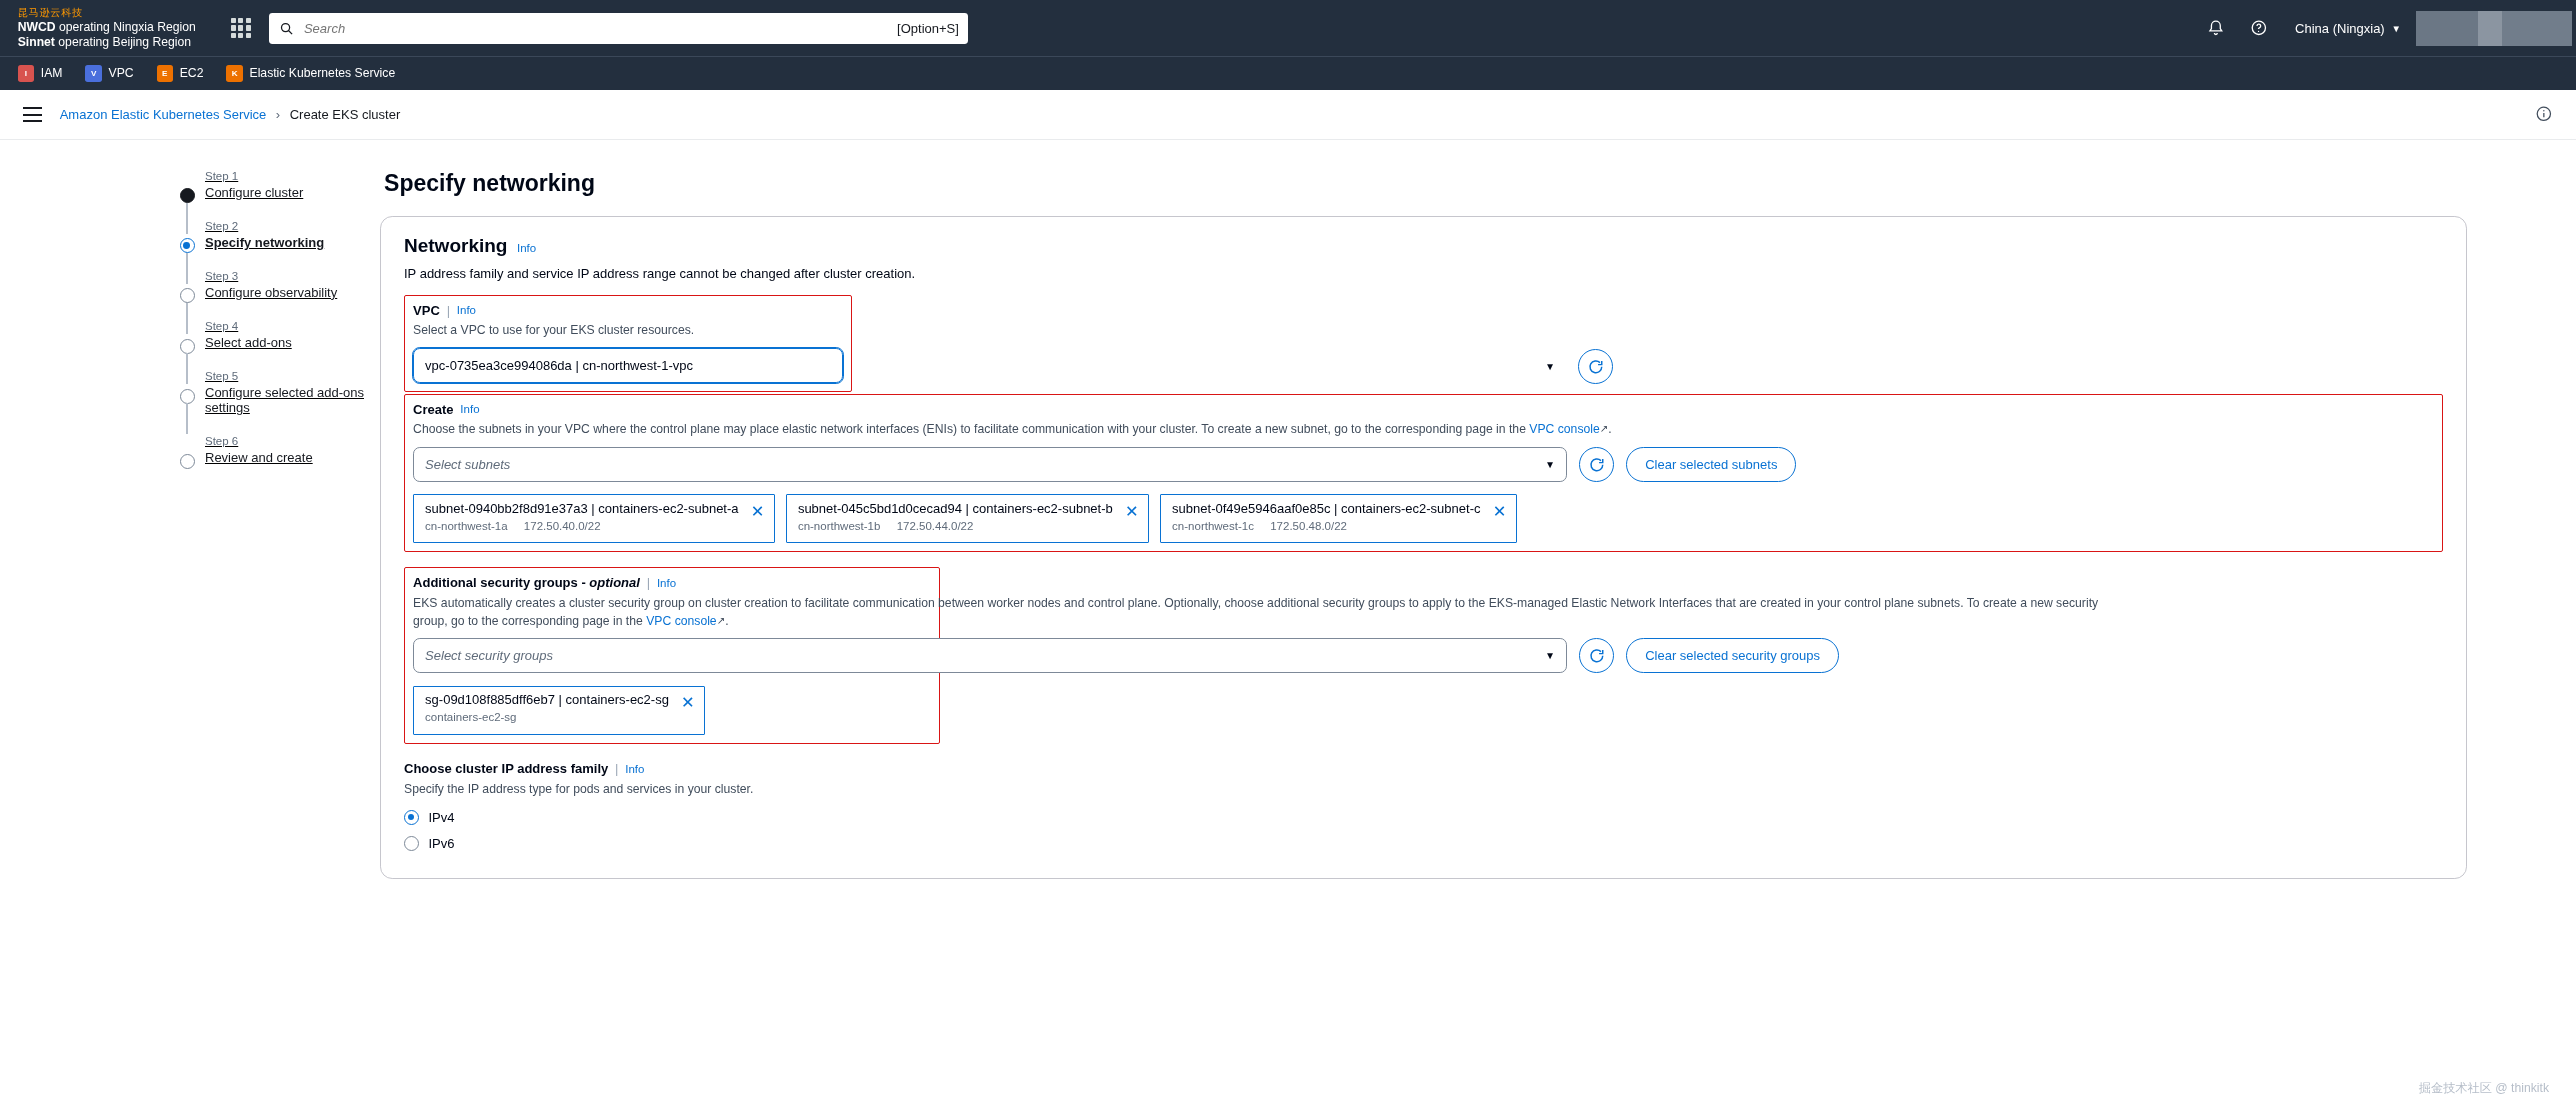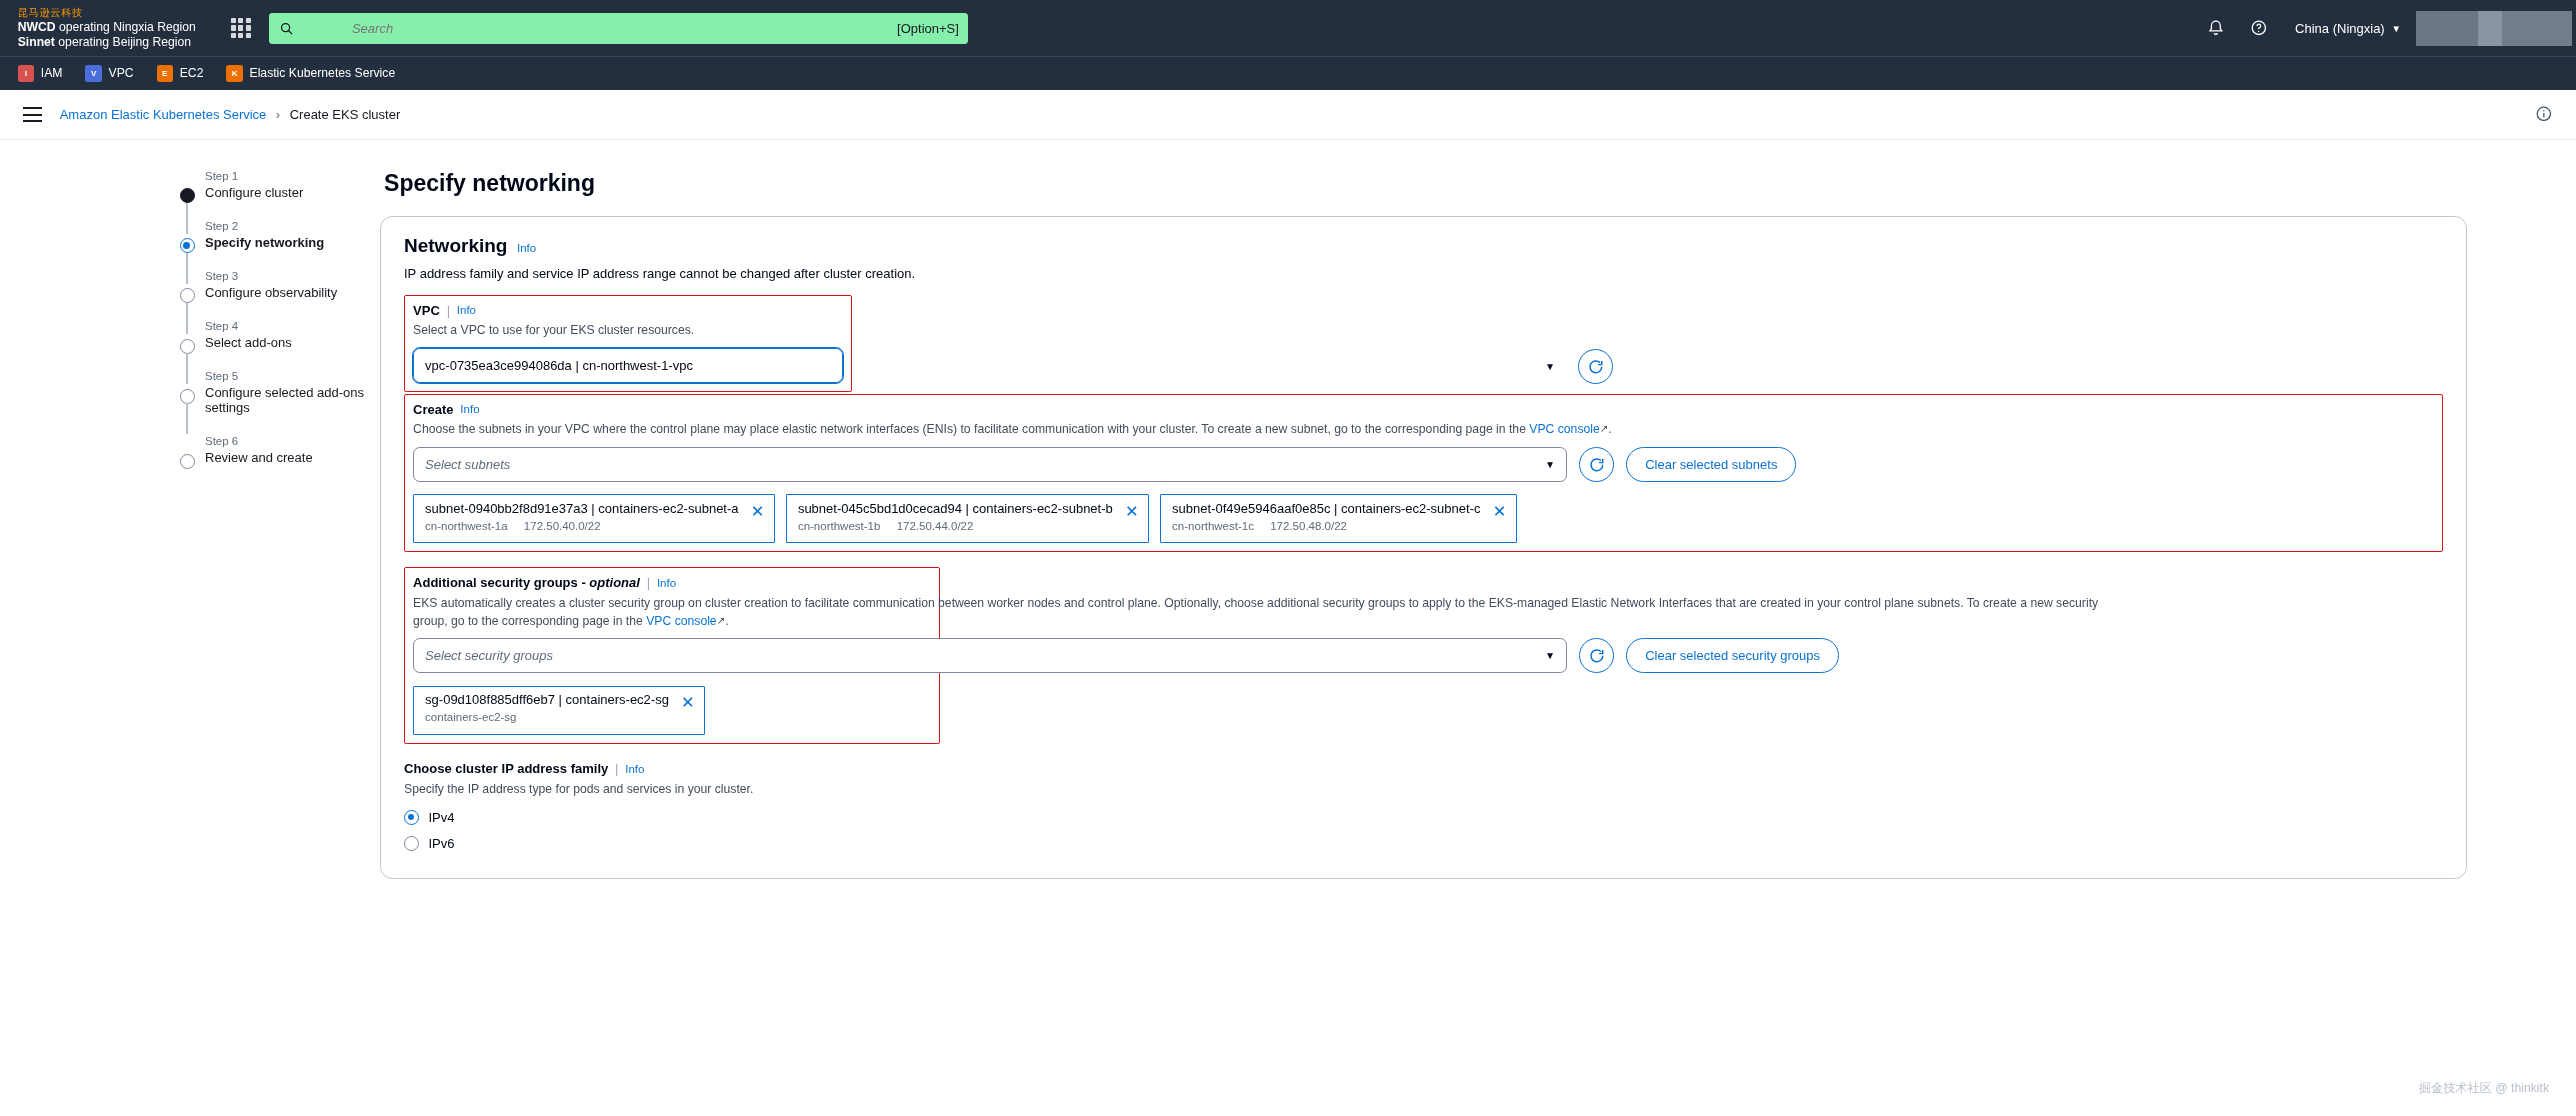--- a/index.html
+++ b/index.html
@@ -29,27 +29,26 @@
   .appgrid {
     width: 38px; height: 38px; margin-right: 9.5px;
     display: grid; grid-template-columns: repeat(3, 1fr); grid-template-rows: repeat(3, 1fr);
     gap: 2.7px; padding: 8.8px; cursor: pointer;
   }
   .appgrid i { background: #d5dbdb; border-radius: 0.7px; display: block; }
 
   .searchwrap {
     flex: 0 0 699px;
     height: 31px;
-    background: #86efac;
+    background: #ffffff;
     border-radius: 3.4px;
     display: flex; align-items: center;
     padding: 0 9.5px;
     color: #16191f;
     position: relative;
-    gap: 48px;
   }
   .searchwrap .mag { margin-right: 8.1px; display: flex; }
   .search-input {
     border: 0; outline: 0; flex: 1; font-size: 13px; font-style: italic; color: #5f6b7a;
     font-family: "Liberation Sans", sans-serif; background: transparent;
   }
   .search-hint { font-size: 13px; color: #16191f; }
 
   .topnav-right {
     margin-left: auto; display: flex; align-items: center; height: 100%;
@@ -89,21 +88,21 @@
   .crumb-link { color: #0972d3; cursor: pointer; }
   .crumb-sep { color: #5f6b7a; }
   .crumb-cur { color: #16191f; font-weight: normal; }
   .info-circle { margin-left: auto; }
 
   
   .body-area { display: flex; padding-top: 30px; }
   .wizard {
     width: 380px; padding-left: 170px; flex: none;
   }
-  .w-step { position: relative; padding-left: 35px; margin-bottom: 20.4px; }
+  .w-step { position: relative; padding-left: 35px; margin-bottom: 20.4px; text-decoration: underline; }
   .w-step:last-child { margin-bottom: 0; }
   .w-step .stepno { font-size: 11.5px; color: #5f6b7a; margin-bottom: 2.7px; }
   .w-step .steplbl { font-size: 13px; color: #16191f; }
   .w-step.active .steplbl { font-weight: bold; }
   .w-step.done .steplbl { font-weight: normal; }
   .dot {
     position: absolute; left: 9.5px; top: 18.3px; width: 15px; height: 15px; border-radius: 50%;
     border: 1.4px solid #7d8998; background: #ffffff; box-sizing: border-box;
   }
   .dot.filled { background: #16191f; border-color: #16191f; }

